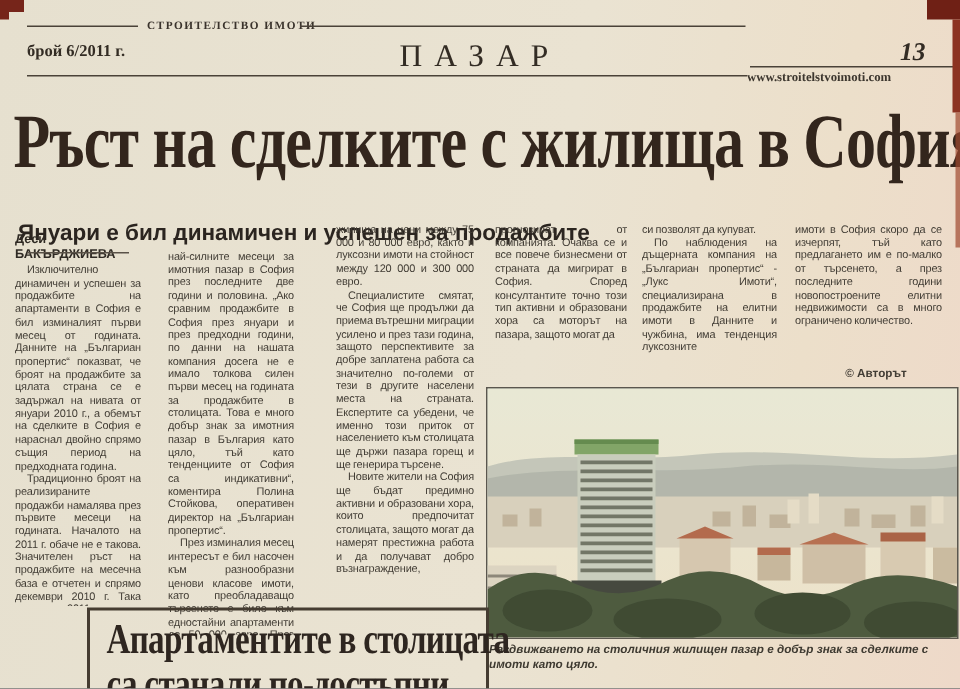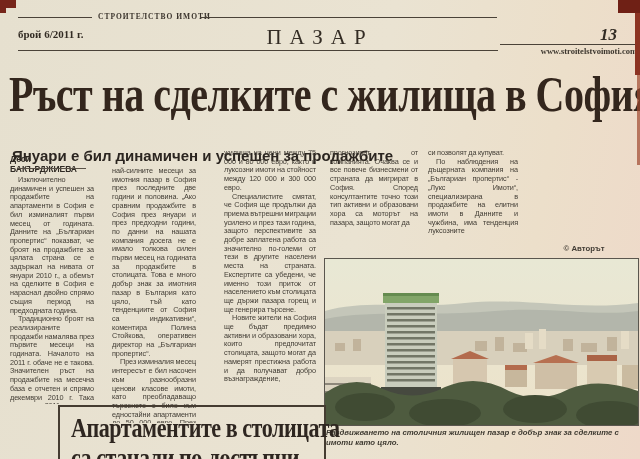--- a/index.html
+++ b/index.html
@@ -13,21 +13,21 @@
   
   .masthead{font-family:"Liberation Serif",serif;font-weight:bold;font-size:7.5px;
     letter-spacing:1px;color:#3a332c;}
   .issue{font-family:"Liberation Serif",serif;font-weight:bold;
     font-size:11px;color:#332c24;}
   .section{font-family:"Liberation Serif",serif;font-size:21px;letter-spacing:8px;
     color:#332c24;text-align:center;}
   .pagenum{font-family:"Liberation Serif",serif;font-weight:bold;font-style:italic;
     font-size:17px;color:#332c24;}
   .www{font-family:"Liberation Serif",serif;font-weight:bold;font-size:8.5px;
-    color:#3c362e;text-align:right;}
+    color:#3c362e;}
   
   .headline{font-family:"Liberation Serif",serif;font-weight:bold;font-size:40px;
     color:#33261d;white-space:nowrap;letter-spacing:-0.5px;
     transform:scale(1.0,1.28);transform-origin:0 0;}
   .subhead{font-family:"Liberation Sans",sans-serif;font-weight:bold;font-size:15px;
     color:#2b2520;}
   .byline{font-weight:bold;font-size:8.5px;color:#2f2a24;}
   
   .col{font-size:7.3px;line-height:8.7px;letter-spacing:-0.1px;word-spacing:-0.4px;
     text-align:justify;overflow:hidden;color:#423d35;}
@@ -87,20 +87,23 @@
 
   <div class="abs col" style="left:330px;top:149px;width:88px;height:102px;">
     <p>прогнозират от компанията. Очаква се и все повече бизнесмени от страната да мигрират в София. Според консултантите точно този тип активни и образовани хора са моторът на пазара, защото могат да</p>
   </div>
 
   <div class="abs col" style="left:428px;top:149px;width:90px;height:96px;">
     <p>си позволят да купуват.</p>
     <p class="ind">По наблюдения на дъщерната компания на „Българиан пропертис“ - „Лукс Имоти“, специализирана в продажбите на елитни имоти в Данните и чужбина, има тенденция луксозните</p>
   </div>
 
+  <div class="abs col" style="left:530px;top:149px;width:98px;height:90px;">
+    <p>имоти в София скоро да се изчерпят, тъй като предлагането им е по-малко от търсенето, а през последните години новопостроените елитни недвижимости са в много ограничено количество.</p>
+  </div>
 
   <div class="abs copyright" style="left:540px;top:244px;width:88px;">© Авторът</div>
 
   <div class="abs photo" style="left:324px;top:258px;width:313px;height:166px;">
     <svg width="313" height="166" viewBox="0 0 313 166">
       <defs>
         <linearGradient id="sky" x1="0" y1="0" x2="0" y2="1">
           <stop offset="0" stop-color="#e9ebd9"></stop>
           <stop offset="1" stop-color="#efe5cd"></stop>
         </linearGradient>

